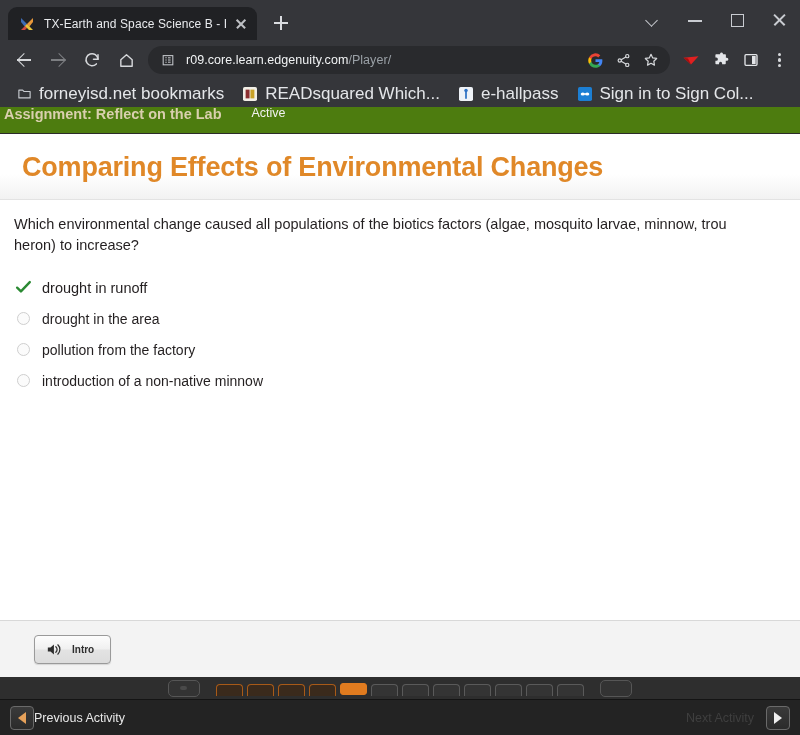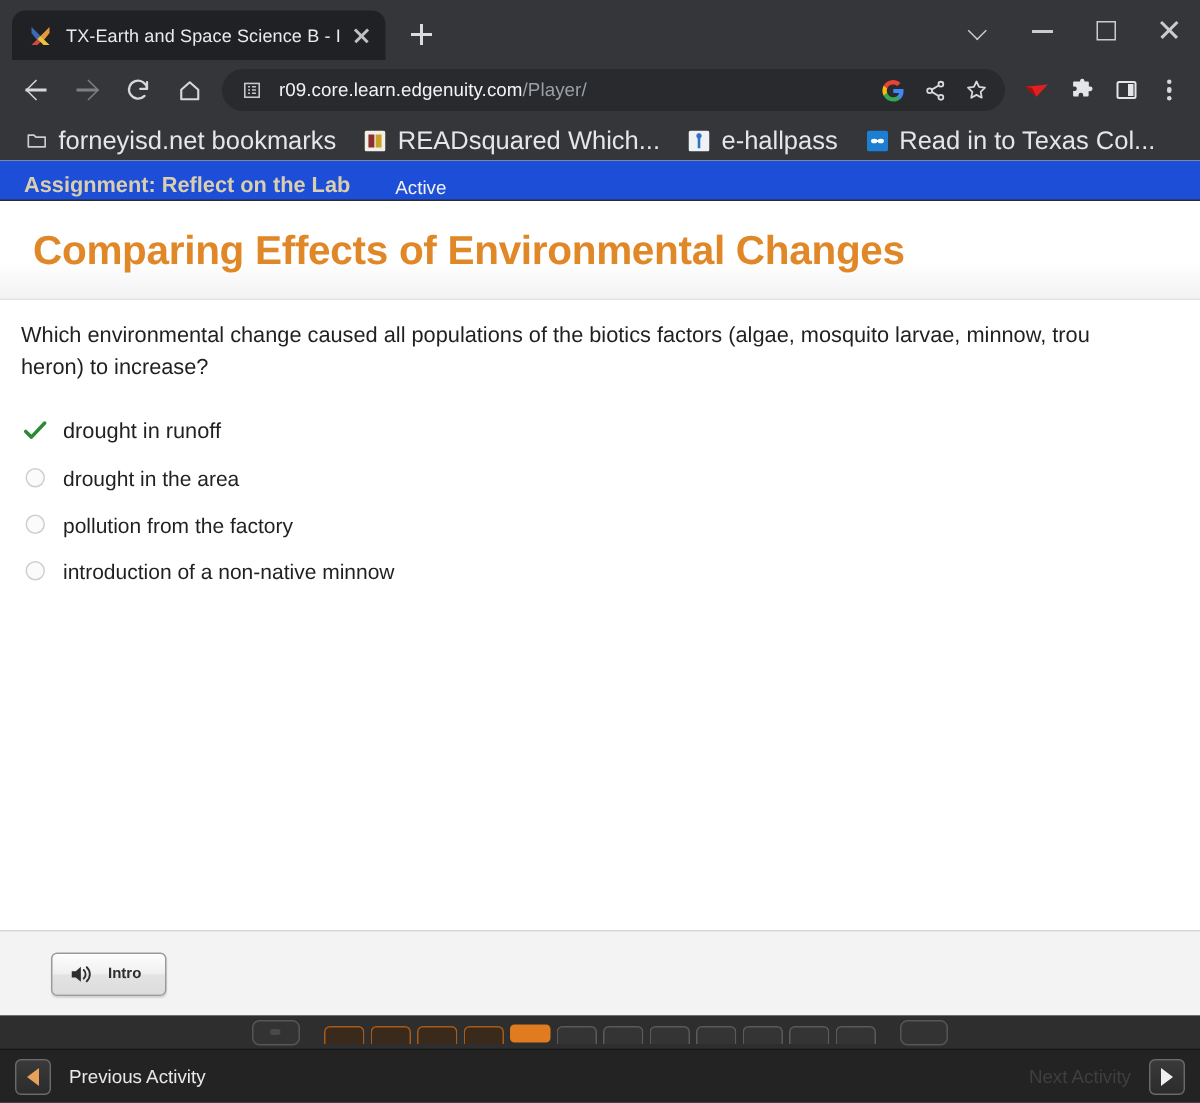--- a/index.html
+++ b/index.html
@@ -256,25 +256,25 @@
   .viewport {
     flex: 1 1 auto;
     position: relative;
     background: #ffffff;
     overflow: hidden;
   }
 
   
   .eg-header {
     height: 24px;
-    background: #1d4ed8;
+    background: #4d7c0f;
     border-bottom: 1px solid #2b2b29;
     display: flex;
-    align-items: flex-end;
-    padding: 0 0 2px 16px;
+    align-items: flex-start;
+    padding: 0 0 2px 4px;
     overflow: hidden;
   }
   .eg-assignment {
     font-size: 14.5px;
     font-weight: bold;
     color: #d9cfae;
     margin-left: 0px;
     padding-left: 0px;
     white-space: nowrap;
     line-height: 1;
@@ -466,21 +466,20 @@
   }
   .tri-right {
     width: 0; height: 0;
     border-top: 6px solid transparent;
     border-bottom: 6px solid transparent;
     border-left: 8px solid #efefef;
   }
   .nav-label {
     font-size: 12.5px;
     color: #e8e8e8;
-    margin-left: 12px;
   }
   .nav-label.disabled {
     color: #3f3f3f;
     margin-left: 0;
     margin-right: 12px;
   }
 </style>
 </head>
 <body>
 
@@ -620,21 +619,21 @@
     </div>
     <div class="bm">
       <span class="bm-ico">
         <svg width="14" height="14" viewBox="0 0 16 16">
           <rect width="16" height="16" rx="2" fill="#1c7fd4"></rect>
           <ellipse cx="5.5" cy="8" rx="2.4" ry="1.8" fill="#fff"></ellipse>
           <ellipse cx="10.5" cy="8" rx="2.4" ry="1.8" fill="#fff"></ellipse>
           <rect x="5.5" y="7.3" width="5" height="1.4" fill="#fff"></rect>
         </svg>
       </span>
-      <span class="bm-label">Read in to Texas Col...</span>
+      <span class="bm-label">Sign in to Sign Col...</span>
     </div>
   </div>
 
   <div class="viewport">
 
     <div class="eg-header">
       <span class="eg-assignment">Assignment: Reflect on the Lab</span>
       <span class="eg-status">Active</span>
     </div>
 

